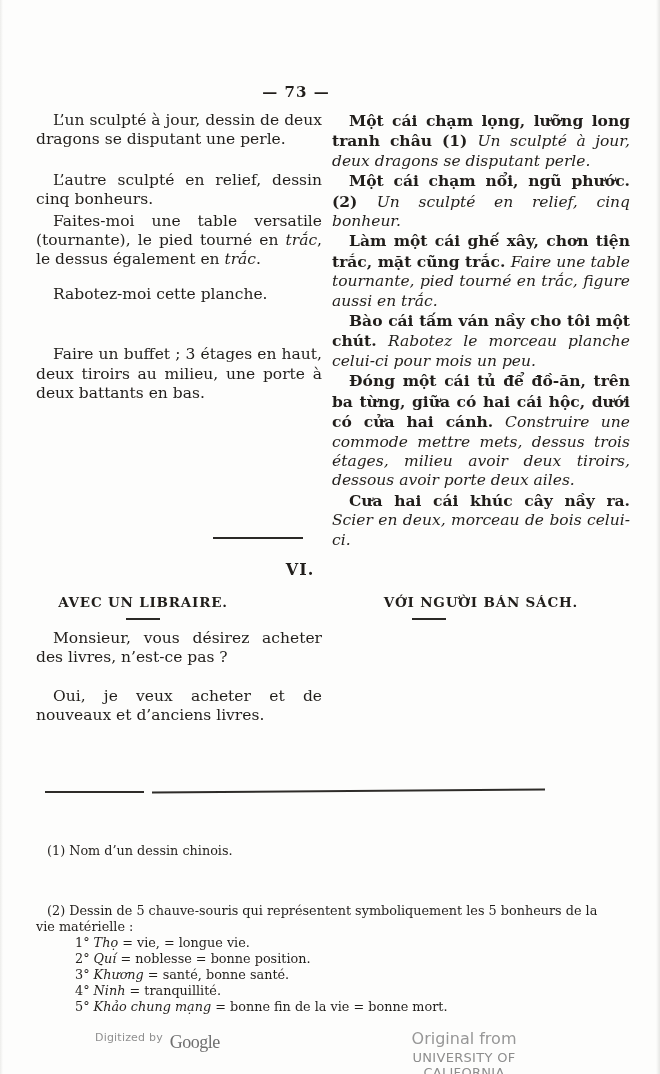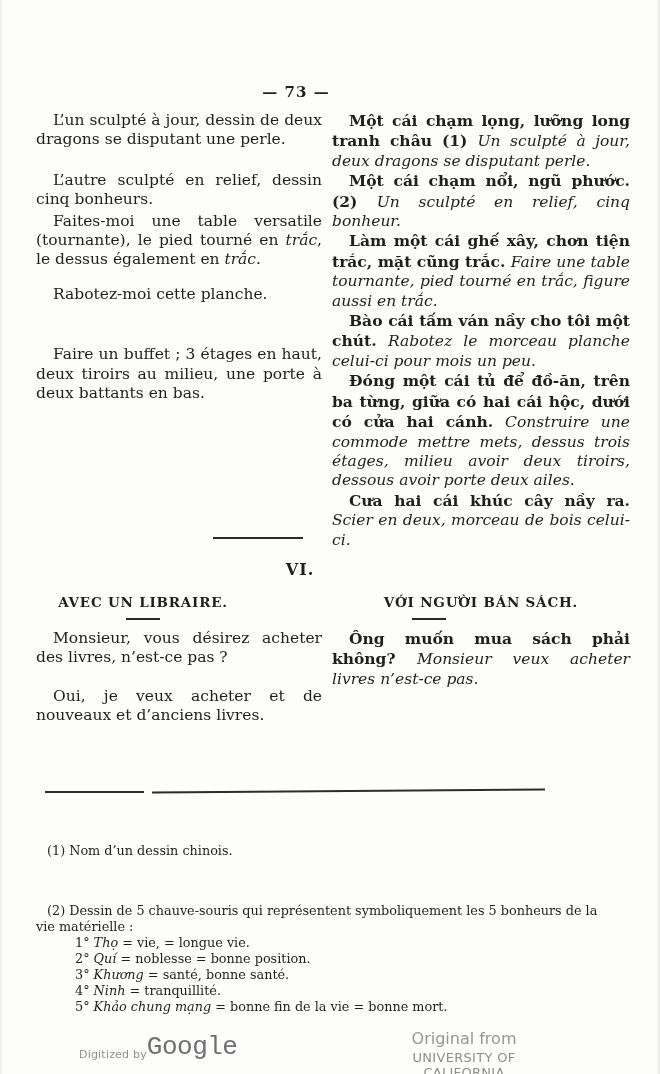--- a/index.html
+++ b/index.html
@@ -69,27 +69,27 @@
     transform:rotate(-0.45deg);}
 
   .footnotes{position:absolute;top:799px;left:36px;width:562px;}
   .footnotes .para{
     font-size:12.8px;line-height:16px;text-align:left;text-indent:0;
   }
   .footnotes .fn-note{text-indent:11px;margin-top:44px;}
   .footnotes .fn-item{margin-left:39px;}
 
   .footer-left{
-    position:absolute;left:79px;top:1031px;display:flex;align-items:flex-end;
+    position:absolute;left:95px;top:1031px;display:flex;align-items:flex-start;
     font-family:"DejaVu Sans","Liberation Sans",sans-serif;
   }
   .digitized-by{font-size:11px;color:#8f8f8f;letter-spacing:0.2px;}
   .google-logo{
-    font-family:Liberation Mono, monospace;
-    font-size:26px;color:#6f6f6f;letter-spacing:-0.5px;
+    font-family:Liberation Serif, serif;
+    font-size:18px;color:#6f6f6f;margin-left:7px;letter-spacing:-0.5px;
     position:relative;top:1px;
   }
   .footer-right{
     position:absolute;left:374px;top:1029px;width:180px;text-align:center;
     font-family:"DejaVu Sans","Liberation Sans",sans-serif;color:#8d8d8d;
   }
   .original-from{font-size:16px;color:#979797;display:block;}
   .institution{font-size:13px;letter-spacing:0.3px;display:block;margin-top:2px;}
 </style>
 </head>
@@ -133,21 +133,20 @@
       <span class="head-rule"></span>
     </div>
   </div>
 
   <div class="cols s2">
     <div class="col-left">
         <p class="para"><span class="run-regular">Monsieur, vous désirez acheter des livres, n’est-ce pas ?</span></p>
         <p class="para"><span class="run-regular">Oui, je veux acheter et de nouveaux et d’anciens livres.</span></p>
       </div>
     <div class="col-right">
-        <p class="para"><span class="run-bold">Ông muốn mua sách phải không? </span><span class="run-italic">Monsieur veux acheter livres n’est-ce pas.</span></p>
       </div>
   </div>
 
   <div class="fn-rule-a"></div>
   <div class="fn-rule-b"></div>
 
   <div class="footnotes">
       <p class="para fn-note"><span class="run-regular">(1) Nom d’un dessin chinois.</span></p>
       <p class="para fn-note"><span class="run-regular">(2) Dessin de 5 chauve-souris qui représentent symboliquement les 5 bonheurs de la vie matérielle :</span></p>
       <p class="para fn-item"><span class="run-regular">1° </span><span class="run-italic">Thọ</span><span class="run-regular"> = vie, = longue vie.</span></p>

